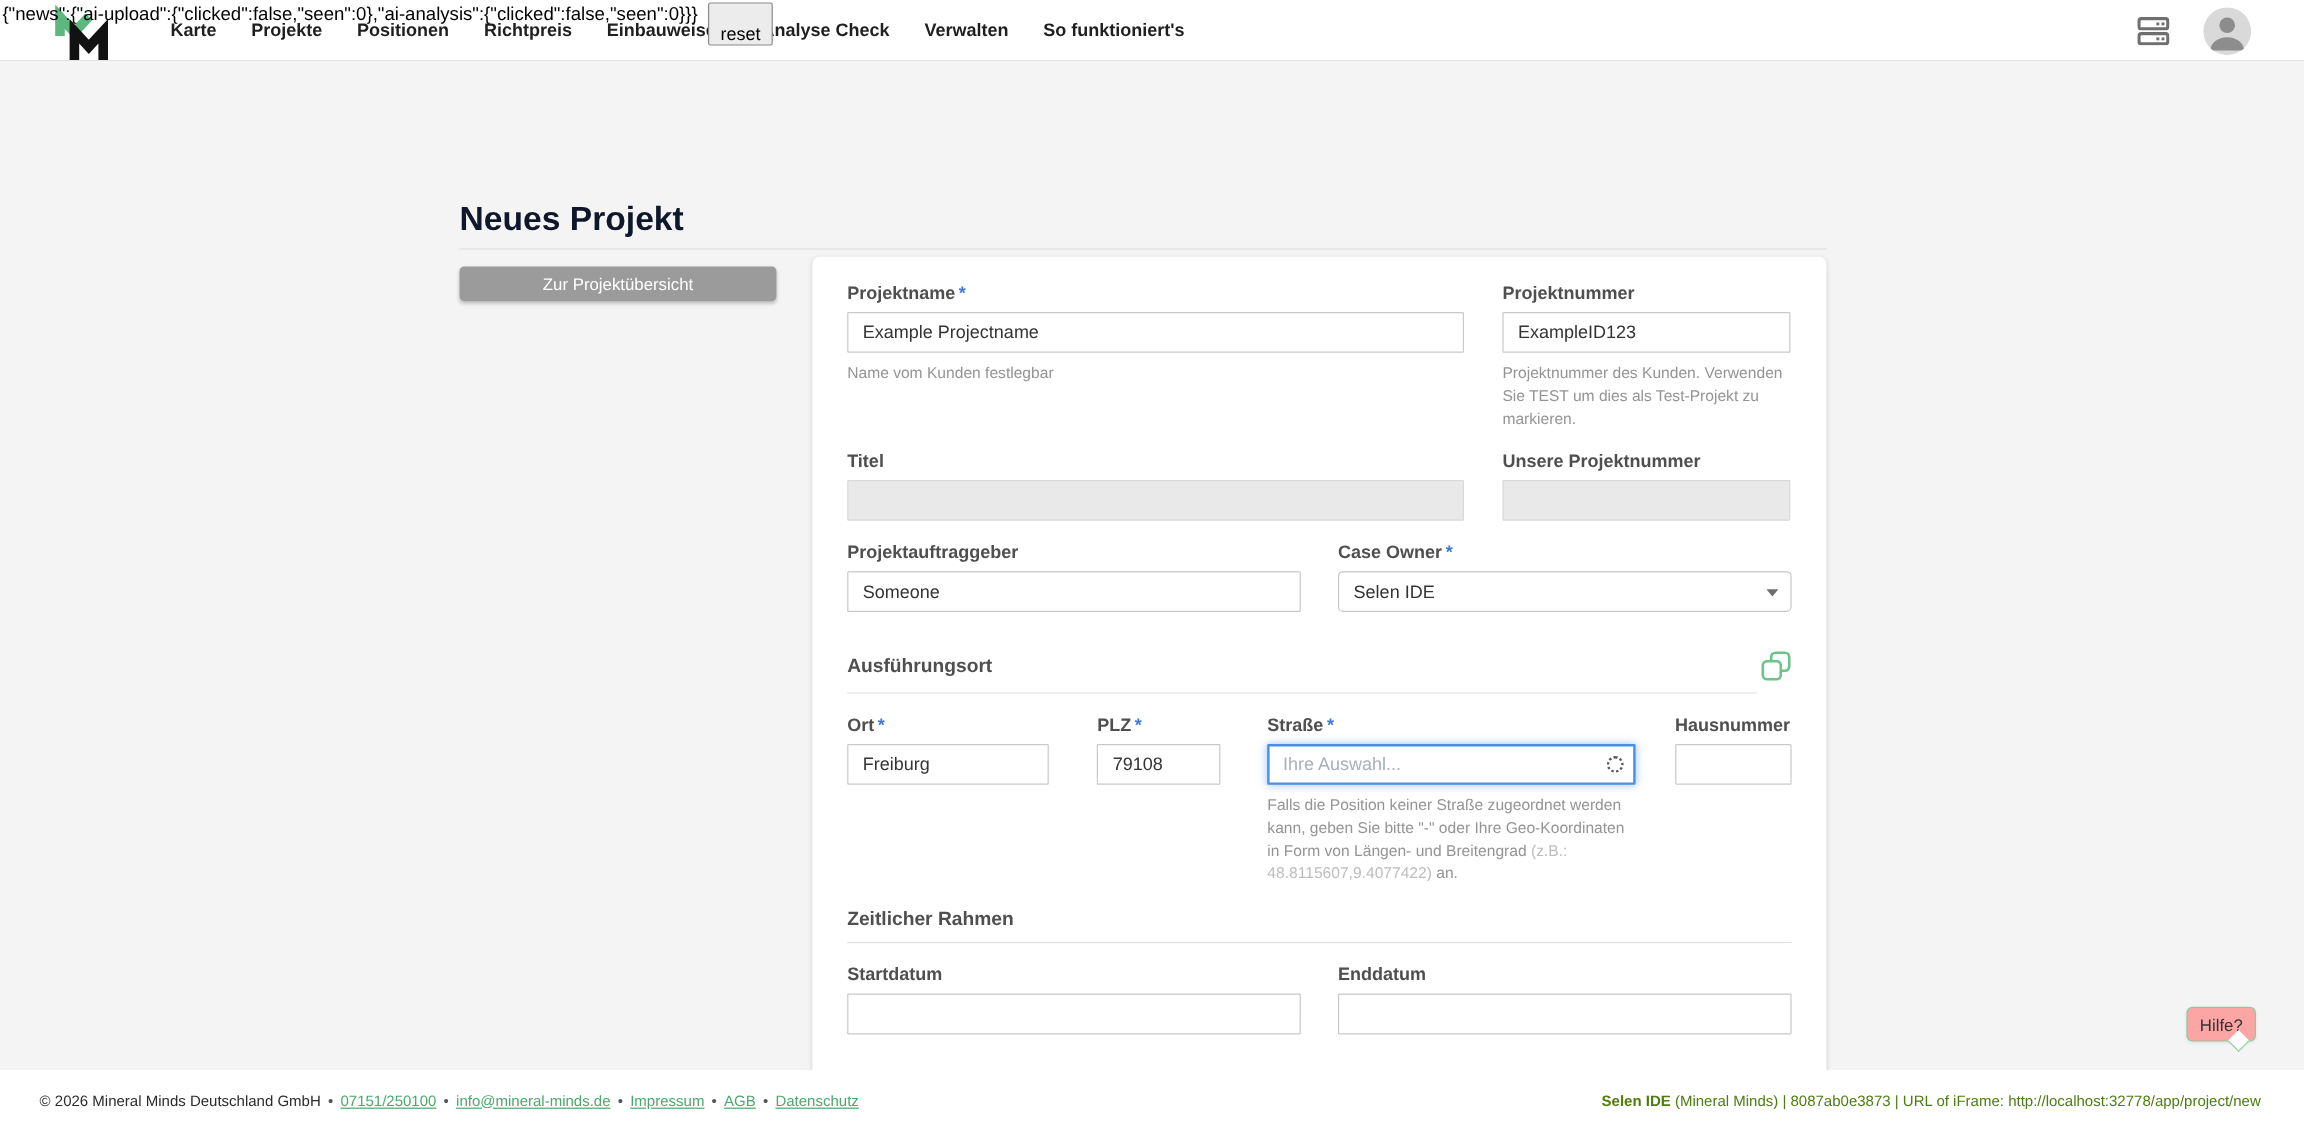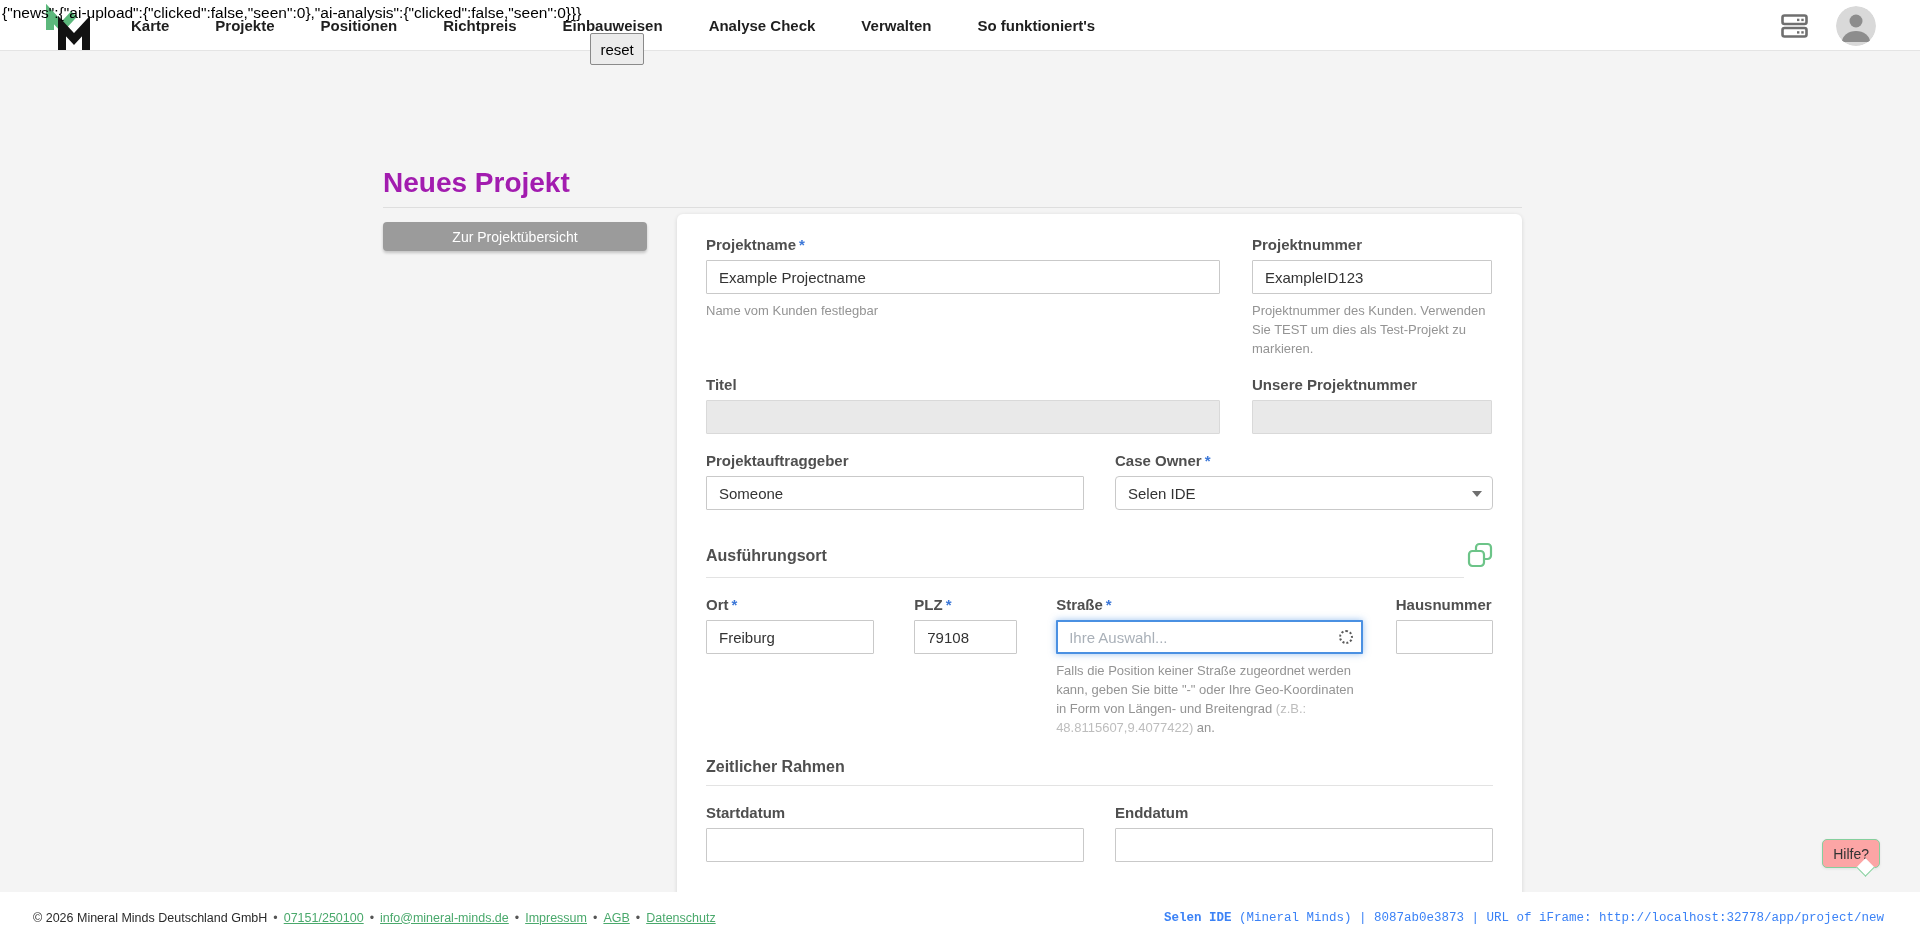--- a/index.html
+++ b/index.html
@@ -4,41 +4,41 @@
 <style>
   * { margin:0; padding:0; box-sizing:border-box; }
   html,body { width:1920px; height:943px; overflow:hidden; background:#fff;
               font-family:"Liberation Sans", sans-serif; }
   .page { position:relative; width:1920px; height:943px; background:#fff; overflow:hidden; }
 
   
   .topbar { position:absolute; top:0; left:0; width:1920px; height:51px;
             background:#fff; border-bottom:1px solid #e4e4e4; z-index:5; }
   .logo { position:absolute; left:40px; top:4px; width:70px; height:48px; cursor:pointer; }
-  .nav-items { position:absolute; left:131px; top:0; height:51px; display:flex;
-               align-items:center; gap:46px; }
+  .nav-items { position:absolute; left:142px; top:0; height:51px; display:flex;
+               align-items:center; gap:29px; }
   .nav-item { font-size:15px; font-weight:700; color:#1f1f1f; white-space:nowrap; cursor:pointer; }
   .top-icons { position:absolute; right:44px; top:0; height:51px; display:flex;
                align-items:center; gap:28px; }
   .dns-icon { width:27px; height:24px; cursor:pointer; }
   .avatar { width:40px; height:40px; border-radius:50%; overflow:hidden; cursor:pointer; }
 
   
   .debug-bar { position:absolute; top:2px; left:2px; z-index:10; display:flex;
                align-items:flex-start; gap:9px; }
   .debug-text { font-size:15.5px; color:#000; line-height:22px; }
   .reset-btn { font-size:15px; color:#000; background:#ececec; border:1.5px solid #8a8a8a;
-               border-radius:2px; padding:1px 9px; cursor:pointer; height:32px;
-               font-family:"Liberation Sans", sans-serif;margin-top:31px; }
+               border-radius:2px; padding:17px 9px; cursor:pointer; height:20px;
+               font-family:"Liberation Sans", sans-serif; }
 
   
   .content { position:absolute; top:51px; left:0; width:1920px; height:841px;
              background:#f4f4f4; }
   .page-title { position:absolute; left:383px; top:116px; font-size:28px; font-weight:600;
-                color:#a21caf; }
+                color:#0f172a; }
   .title-rule { position:absolute; left:383px; top:156px; width:1139px; height:0;
                 border-bottom:1px solid #dedede; }
   .back-btn { position:absolute; left:383px; top:171px; width:264px; height:29px;
               background:#9b9b9b; border:none; border-radius:4px; color:#fff;
               font-size:14px; cursor:pointer; box-shadow:0 2px 3px rgba(0,0,0,.2);
               font-family:"Liberation Sans", sans-serif; }
 
   
   .card { position:absolute; left:677px; top:163px; width:845px; height:703px;
           background:#fff; border-radius:6px; box-shadow:0 1px 4px rgba(0,0,0,.13);
@@ -100,21 +100,21 @@
                         width:12px; height:12px; background:#fff; transform:rotate(45deg);
                         border-right:1px solid #85cf9d; border-bottom:1px solid #85cf9d; }
 
   
   .footer { position:absolute; left:0; bottom:0; width:1920px; height:51px; background:#fff;
             display:flex; align-items:center; justify-content:space-between;
             padding:0 36px 0 33px; z-index:7; font-size:12.5px; color:#2b2b2b; }
   .footer-left { display:flex; align-items:center; gap:6px; white-space:nowrap; }
   .footer-sep { color:#555; }
   .footer-link { color:#4aa96c; text-decoration:underline; cursor:pointer; }
-  .footer-right { white-space:nowrap; color:#3b82f6;font-family:Liberation Mono, monospace; }
+  .footer-right { white-space:nowrap; color:#4d7c0f; }
   .footer-user { font-weight:700; }
 </style>
 </head>
 <body>
 
 <div class="page">
 
   <div class="topbar">
     <div class="logo">
       <svg width="70" height="48" viewBox="0 0 70 48">

